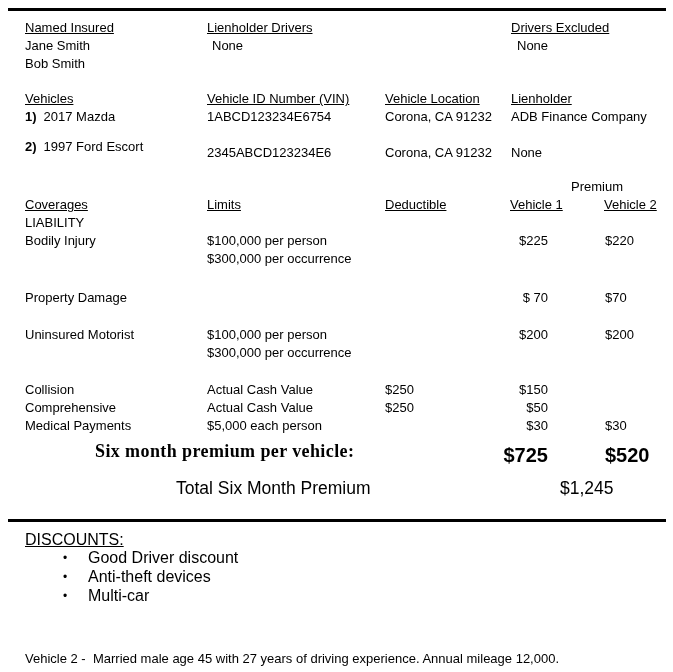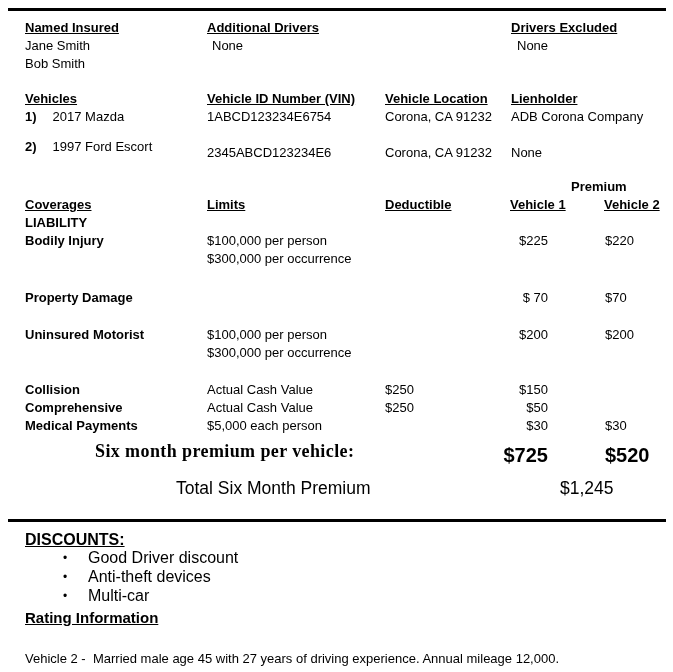--- a/index.html
+++ b/index.html
@@ -2,64 +2,64 @@
 <html><head>
 <meta charset="utf-8">
 <style>
   html,body { margin:0; padding:0; background:#ffffff; }
   .page {
     position:relative; width:673px; height:672px; background:#ffffff;
     font-family:"Liberation Sans", sans-serif; font-size:13px; color:#000000;
     overflow:hidden;
   }
   .t { position:absolute; white-space:pre; line-height:15px; }
-  .b { font-weight:bold; }
+  .b { font-weight:normal; }
   .u { text-decoration:underline; }
   .rule { position:absolute; left:8px; width:658px; height:3px; background:#000000; }
   .cA { left:25px; }
   .cB { left:207px; }
   .cC { left:385px; }
   .cD { left:511px; }
   .v1 { left:490px; width:58px; text-align:right; }
   .v2 { left:605px; }
-  .name-gap { margin-left:16px; }
+  .name-gap { margin-left:7px; }
   .serif-total {
     font-family:"Liberation Serif", serif; font-weight:bold; font-size:18px;
     letter-spacing:0.4px;
   }
   .big-total { font-weight:normal; font-size:17.5px; }
   .veh-total { font-weight:bold; font-size:20px; }
   .bullet-dot { position:absolute; font-size:12px; }
   .small { font-size:16px; }
   .rating-line { font-size:13px; }
 </style>
 </head>
 <body>
 
 <div class="page">
 
   <div class="rule" style="top:8px"></div>
 
   <span class="t b u cA" style="top:20px">Named Insured</span>
   <span class="t cA" style="top:38px">Jane Smith</span>
   <span class="t cA" style="top:56px">Bob Smith</span>
-  <span class="t b u cB" style="top:20px">Additional Drivers</span>
+  <span class="t b u cB" style="top:20px">Lienholder Drivers</span>
   <span class="t" style="left:212px;top:38px">None</span>
   <span class="t b u cD" style="top:20px">Drivers Excluded</span>
   <span class="t" style="left:517px;top:38px">None</span>
 
   <span class="t b u cA" style="top:91px">Vehicles</span>
   <span class="t b u cB" style="top:91px">Vehicle ID Number (VIN)</span>
   <span class="t b u cC" style="top:91px">Vehicle Location</span>
   <span class="t b u cD" style="top:91px">Lienholder</span>
 
   <span class="t cA" style="top:109px"><b>1)</b><span class="name-gap">2017 Mazda</span></span>
   <span class="t cB" style="top:109px">1ABCD123234E6754</span>
   <span class="t cC" style="top:109px">Corona, CA 91232</span>
-  <span class="t cD" style="top:109px">ADB Corona Company</span>
+  <span class="t cD" style="top:109px">ADB Finance Company</span>
 
   <span class="t cA" style="top:139px"><b>2)</b><span class="name-gap">1997 Ford Escort</span></span>
   <span class="t cB" style="top:145px">2345ABCD123234E6</span>
   <span class="t cC" style="top:145px">Corona, CA 91232</span>
   <span class="t cD" style="top:145px">None</span>
 
   <span class="t b" style="left:571px;top:179px">Premium</span>
   <span class="t b u cA" style="top:197px">Coverages</span>
   <span class="t b u cB" style="top:197px">Limits</span>
   <span class="t b u cC" style="top:197px">Deductible</span>
@@ -108,16 +108,15 @@
   <div class="rule" style="top:519px"></div>
 
   <span class="t b u small cA" style="top:532px">DISCOUNTS:</span>
   <span class="t bullet-dot" style="left:63px;top:551px">•</span>
   <span class="t small" style="left:88px;top:550px">Good Driver discount</span>
   <span class="t bullet-dot" style="left:63px;top:570px">•</span>
   <span class="t small" style="left:88px;top:569px">Anti-theft devices</span>
   <span class="t bullet-dot" style="left:63px;top:589px">•</span>
   <span class="t small" style="left:88px;top:588px">Multi-car</span>
 
-  <span class="t b u cA" style="top:610px;font-size:15px">Rating Information</span>
   <span class="t rating-line cA" style="top:651px">Vehicle 2 -  Married male age 45 with 27 years of driving experience. Annual mileage 12,000.</span>
 
 </div>
 
 </body></html>

